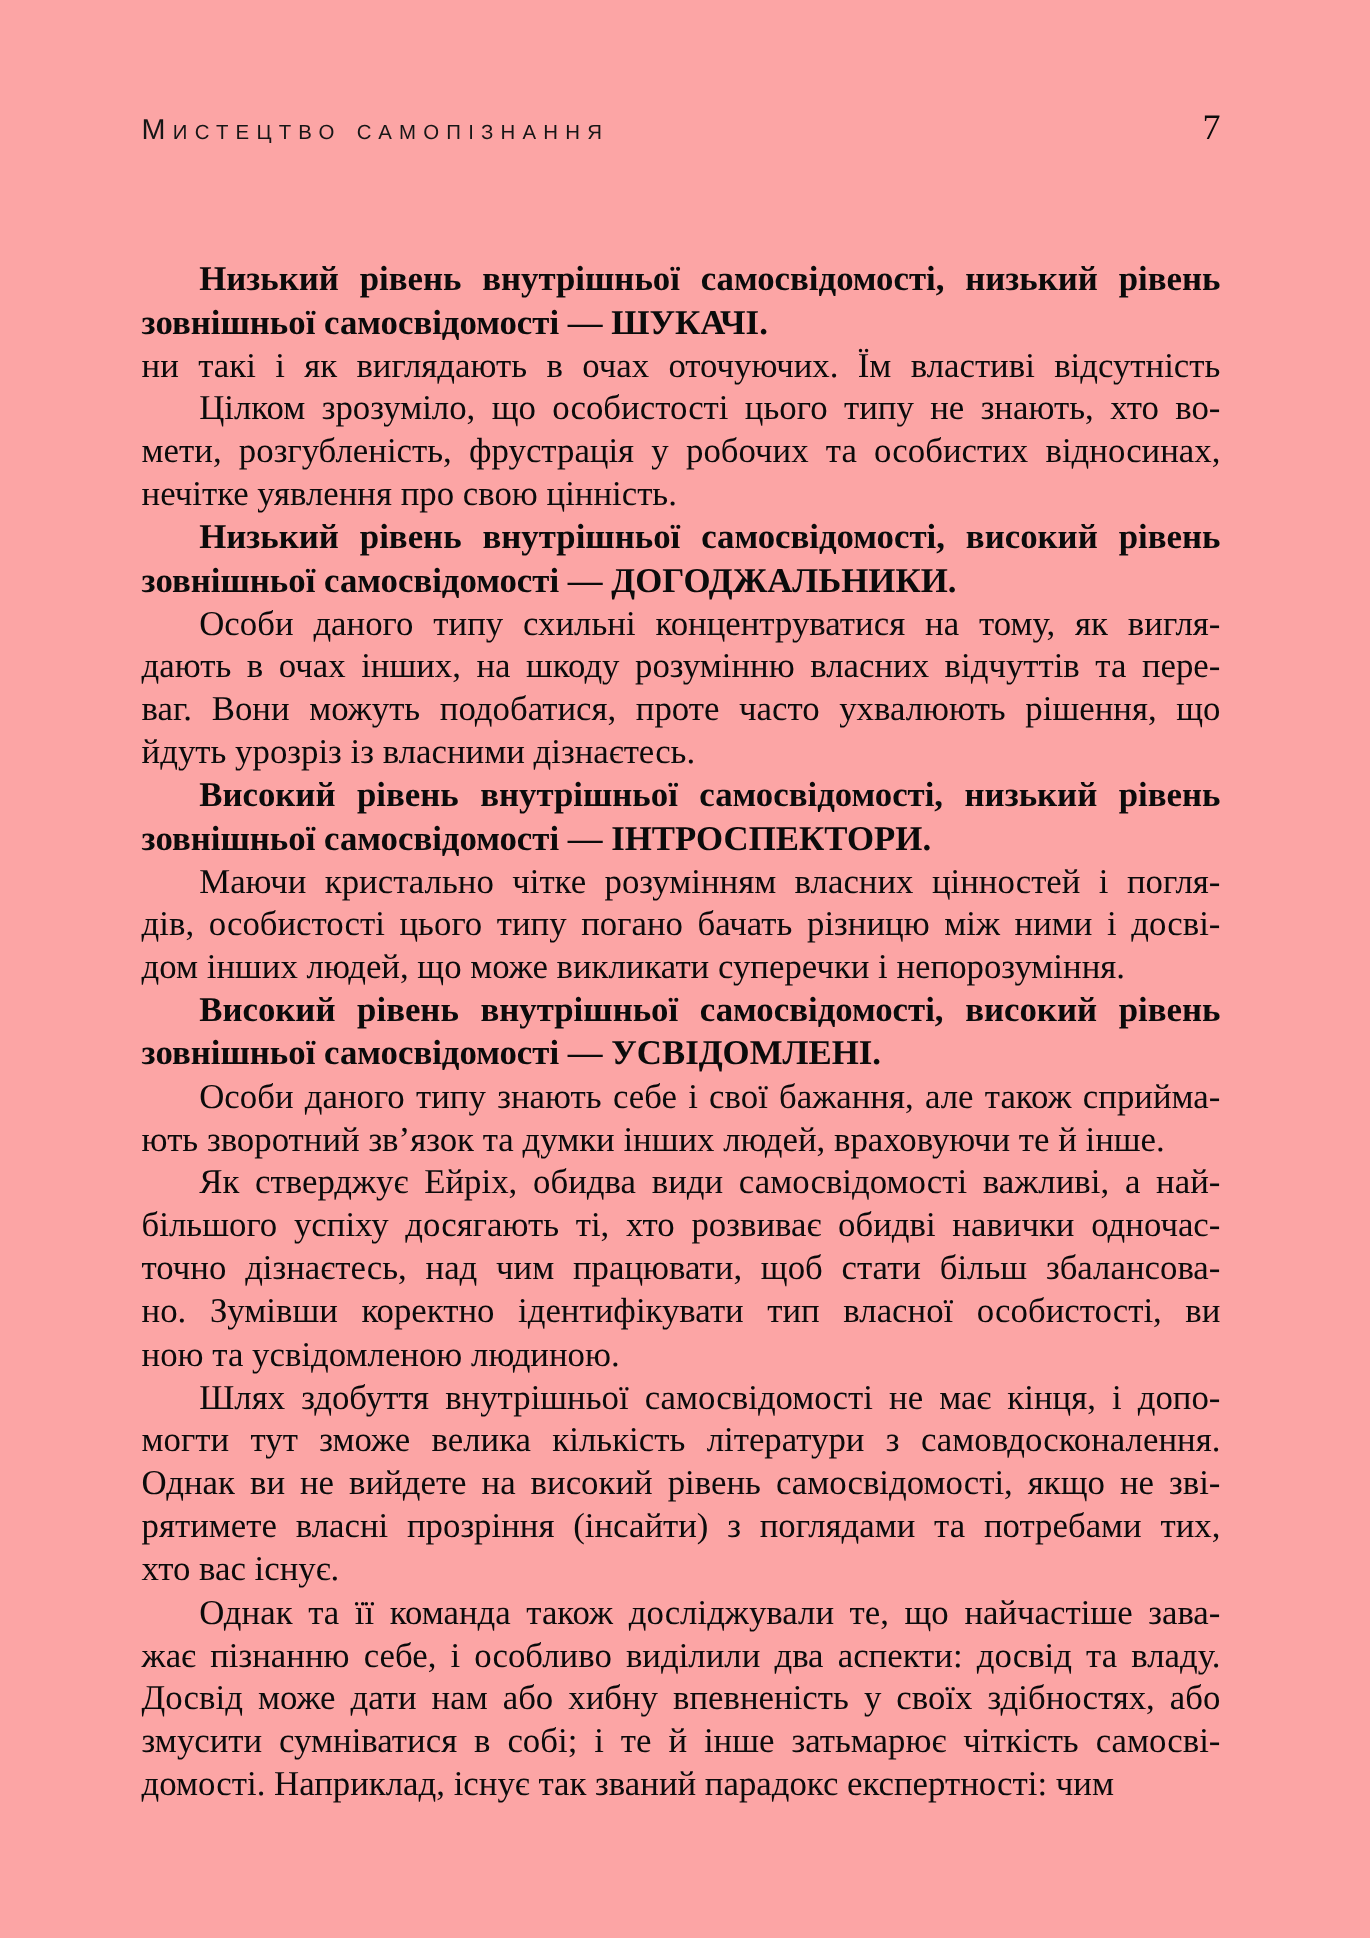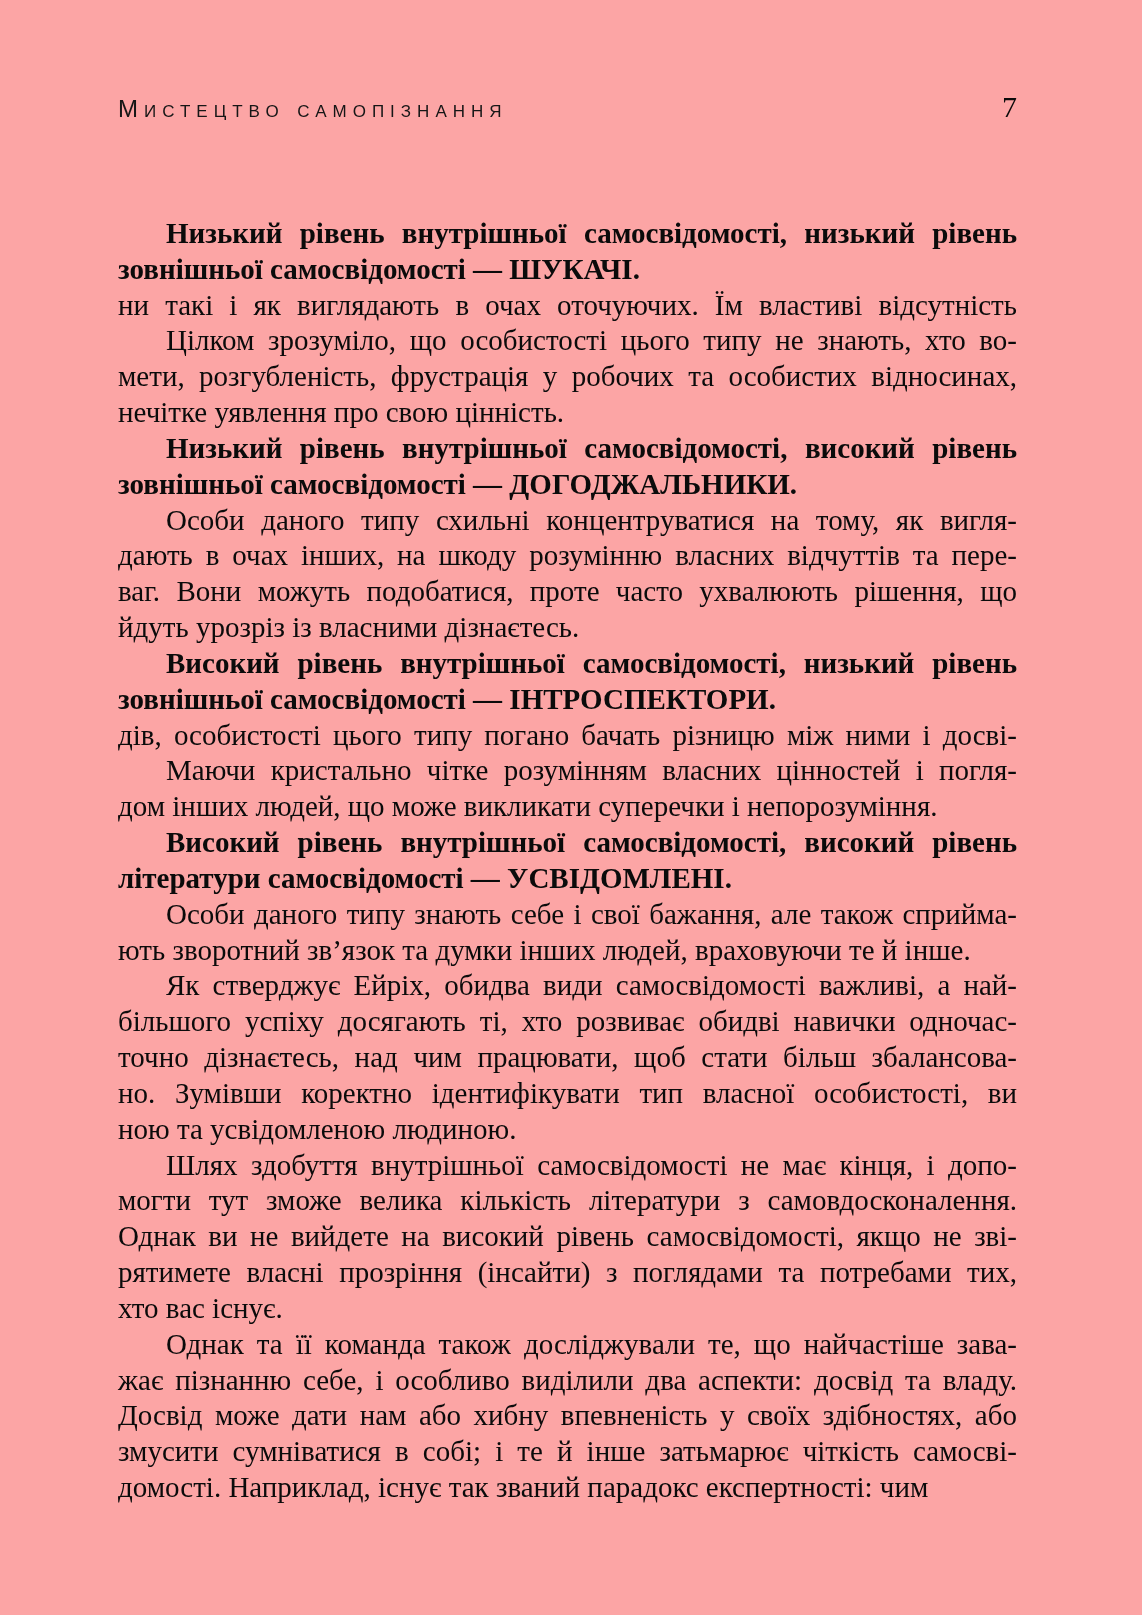--- a/index.html
+++ b/index.html
@@ -94,27 +94,27 @@
         <div class="line first">Особи даного типу схильні концентруватися на тому, як вигля-</div>
         <div class="line">дають в очах інших, на шкоду розумінню власних відчуттів та пере-</div>
         <div class="line">ваг. Вони можуть подобатися, проте часто ухвалюють рішення, що</div>
         <div class="line last">йдуть урозріз із власними дізнаєтесь.</div>
       </div>
       <div class="paragraph bold">
         <div class="line first">Високий рівень внутрішньої самосвідомості, низький рівень</div>
         <div class="line last">зовнішньої самосвідомості — ІНТРОСПЕКТОРИ.</div>
       </div>
       <div class="paragraph">
+        <div class="line first">Маючи кристально чітке розумінням власних цінностей і погля-</div>
         <div class="line">дів, особистості цього типу погано бачать різницю між ними і досві-</div>
-        <div class="line first">Маючи кристально чітке розумінням власних цінностей і погля-</div>
         <div class="line last">дом інших людей, що може викликати суперечки і непорозуміння.</div>
       </div>
       <div class="paragraph bold">
         <div class="line first">Високий рівень внутрішньої самосвідомості, високий рівень</div>
-        <div class="line last">літератури самосвідомості — УСВІДОМЛЕНІ.</div>
+        <div class="line last">зовнішньої самосвідомості — УСВІДОМЛЕНІ.</div>
       </div>
       <div class="paragraph">
         <div class="line first">Особи даного типу знають себе і свої бажання, але також сприйма-</div>
         <div class="line last">ють зворотний зв’язок та думки інших людей, враховуючи те й інше.</div>
       </div>
       <div class="paragraph">
         <div class="line first">Як стверджує Ейріх, обидва види самосвідомості важливі, а най-</div>
         <div class="line">більшого успіху досягають ті, хто розвиває обидві навички одночас-</div>
         <div class="line">точно дізнаєтесь, над чим працювати, щоб стати більш збалансова-</div>
         <div class="line">но. Зумівши коректно ідентифікувати тип власної особистості, ви</div>

